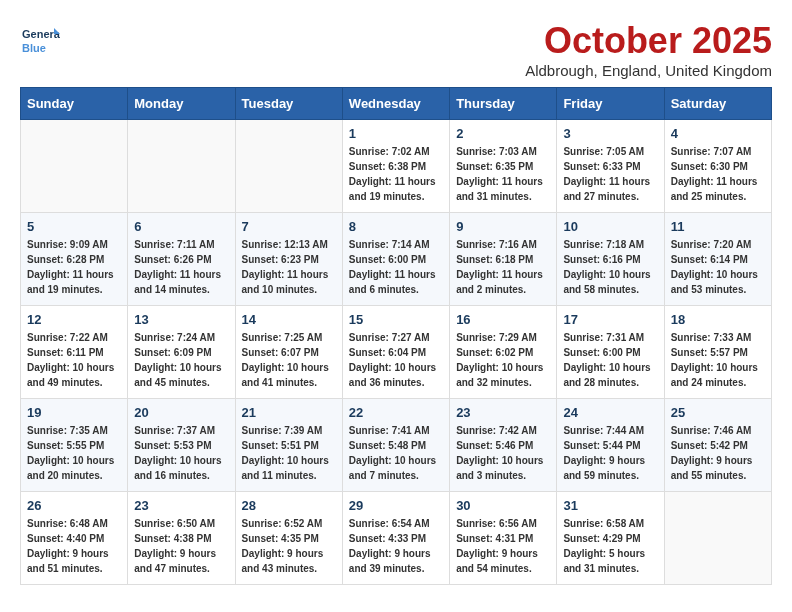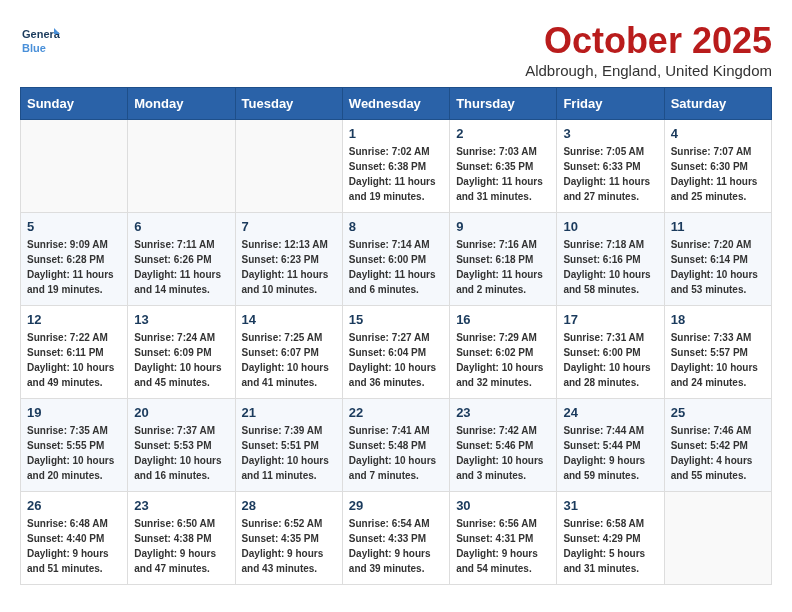--- a/index.html
+++ b/index.html
@@ -291,21 +291,21 @@
           <span>Sunrise: 7:44 AM</span><br>
           <span>Sunset: 5:44 PM</span><br>
           <span>Daylight: 9 hours and 59 minutes.</span>
         </div>
       </td>
         <td>
         <span class="day-number">25</span>
         <div class="day-info">
           <span>Sunrise: 7:46 AM</span><br>
           <span>Sunset: 5:42 PM</span><br>
-          <span>Daylight: 4 hours and 55 minutes.</span>
+          <span>Daylight: 9 hours and 55 minutes.</span>
         </div>
       </td>
       </tr>
       <tr>
         <td>
         <span class="day-number">26</span>
         <div class="day-info">
           <span>Sunrise: 6:48 AM</span><br>
           <span>Sunset: 4:40 PM</span><br>
           <span>Daylight: 9 hours and 51 minutes.</span>

